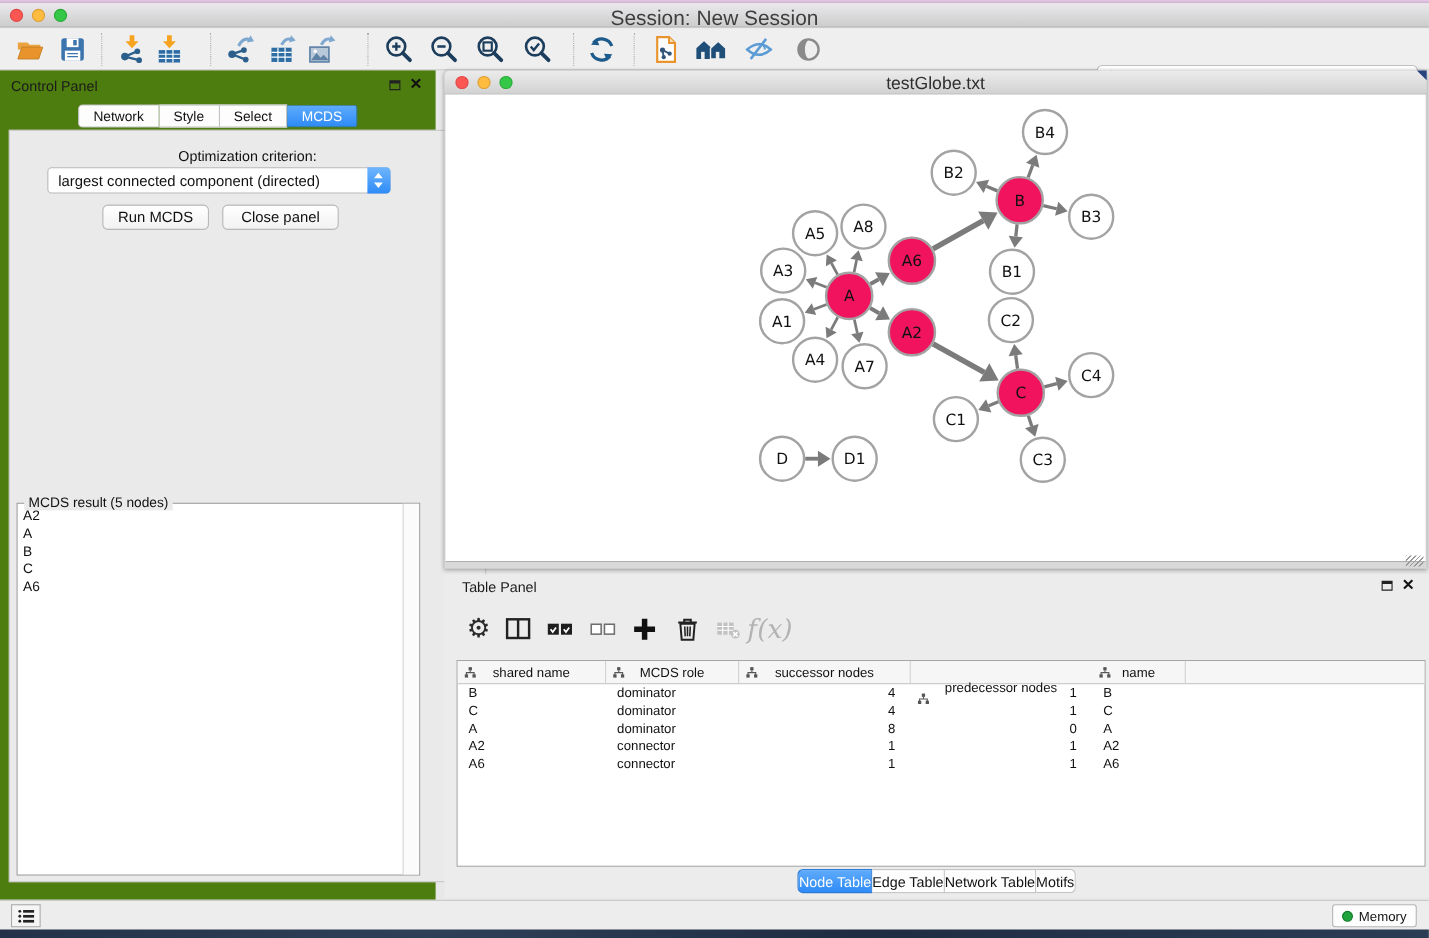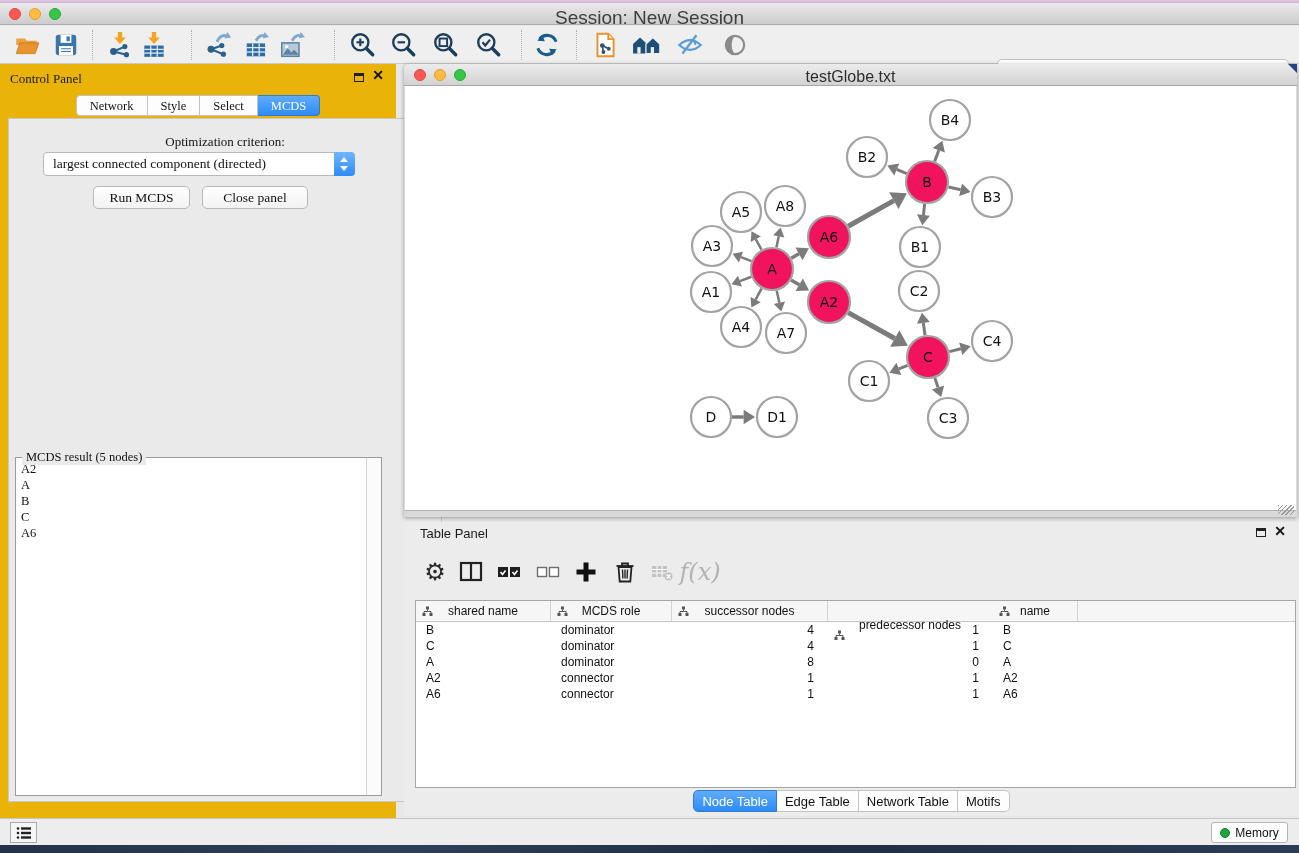--- a/index.html
+++ b/index.html
@@ -25,21 +25,21 @@
     background:#EFEFEF; border-bottom:1px solid #C9C9C9; }
   .tb-icon { position:absolute; top:2px; width:34px; height:34px; display:flex;
     align-items:center; justify-content:center; cursor:default; }
   .tb-sep { position:absolute; top:4px; height:30px; width:0; border-left:1px dotted #AFAFAF; }
   .searchbox { position:absolute; left:997px; top:33px; width:292px; height:22px;
     background:#fff; border:1px solid #BFBFBF; border-radius:5px; display:flex; align-items:center; }
   .searchbox svg { margin-left:6px; }
   .searchbox input { border:none; outline:none; flex:1; height:18px; font-size:12px; background:transparent; }
 
   
-  .control-panel { position:absolute; left:0; top:64px; width:396px; height:754px; background:#eab308;font-family:Liberation Serif, serif; }
+  .control-panel { position:absolute; left:0; top:64px; width:396px; height:754px; background:#4d7c0f; }
   .cp-header { position:absolute; left:0; top:6px; width:100%; height:18px; }
   .cp-title { position:absolute; left:10px; top:1px; font-size:13px; color:#1B1B1B; }
   .panel-float { position:absolute; width:10px; height:9px; border:1.5px solid #222; border-top:3px solid #222; }
   .panel-close { position:absolute; font-size:14px; font-weight:bold; color:#111; line-height:10px; }
   .cp-header .panel-float { right:32px; top:3px; }
   .cp-header .panel-close { right:12px; top:1px; }
   .cp-tabs { position:absolute; left:0; top:31px; width:100%; display:flex; justify-content:center; }
   .ctab { height:21px; line-height:20px; padding:0 13px; font-size:12.5px; color:#111;
     background:#FDFDFD; border:1px solid #C2C2C2; border-left:none; }
   .ctab:first-child { border-left:1px solid #C2C2C2; border-radius:4px 0 0 4px; }
@@ -96,21 +96,21 @@
   .tbl { position:absolute; left:11px; top:78px; width:881px; height:188px; background:#fff; border:1px solid #A6A6A6; overflow:hidden; }
   .tbl-header { display:flex; height:21px; background:#F6F6F6; border-bottom:1px solid #C9C9C9; }
   .th { position:relative; display:flex; align-items:center; justify-content:center;
     font-size:12px; color:#111; border-right:1px solid #D2D2D2; }
   .th .colicon { position:absolute; left:6px; top:5px; }
   .tbl-row { display:flex; height:16px; }
   .td { font-size:12px; color:#111; line-height:16px; overflow:hidden; white-space:nowrap; }
   .td.left { padding-left:10px; text-align:left; }
   .td.right { padding-right:14px; text-align:right; }
   .tp-tabs { position:absolute; left:0; top:268px; width:100%; display:flex; justify-content:center; }
-  .ttab { height:22px; line-height:21px; padding:0 8px; font-size:13px; color:#111;
+  .ttab { height:22px; line-height:21px; padding:0 0; font-size:13px; color:#111;
     background:#FDFDFD; border:1px solid #C2C2C2; border-left:none; }
   .ttab:first-child { border-left:1px solid #C2C2C2; border-radius:5px 0 0 5px; }
   .ttab:last-child { border-radius:0 5px 5px 0; }
   .ttab.active { background:linear-gradient(#5FABFB,#2E8BF7); color:#fff; border-color:#2E7BD6; }
 
   
   .status-bar { position:absolute; left:0; top:818px; width:1299px; height:27px;
     background:#EDEDED; border-top:1px solid #C6C6C6; }
   .sb-left-btn { position:absolute; left:10px; top:3px; width:27px; height:21px;
     background:#F5F5F5; border:1px solid #ABABAB; display:flex; align-items:center; justify-content:center; }

